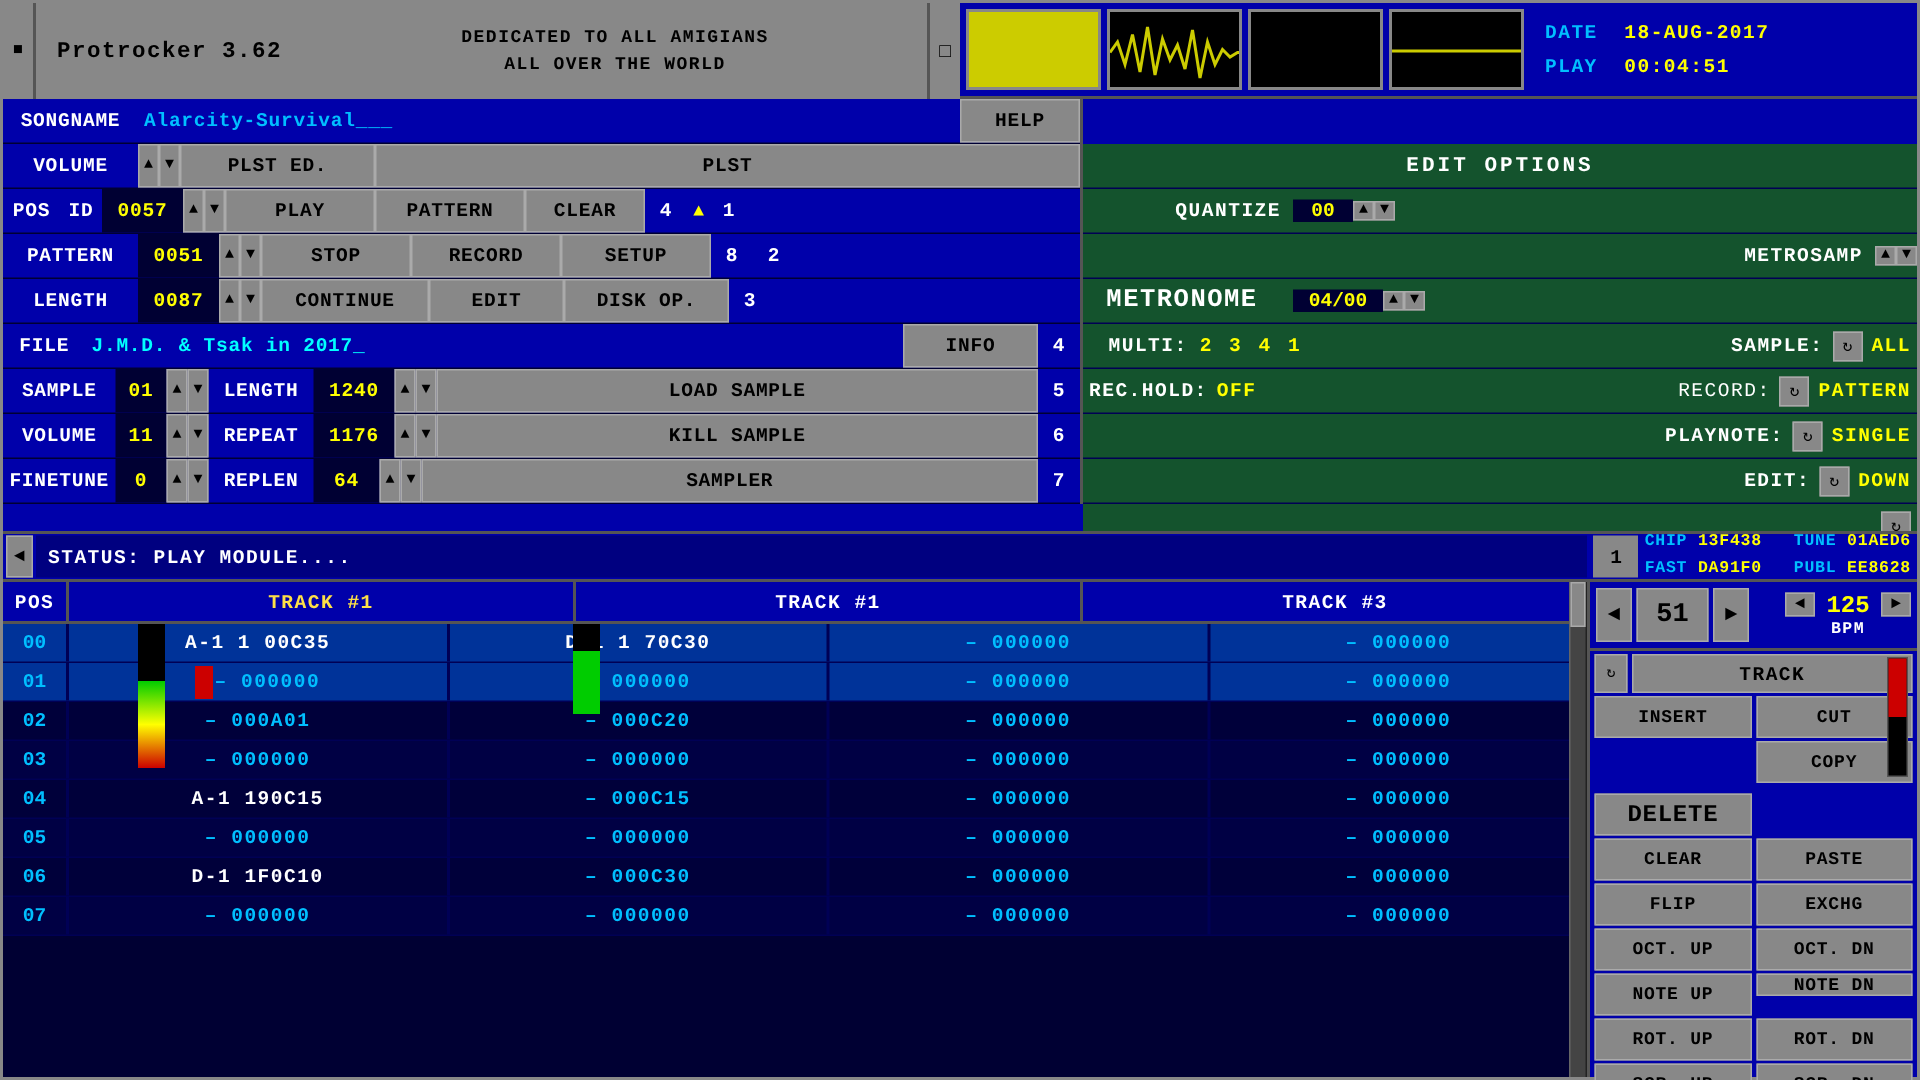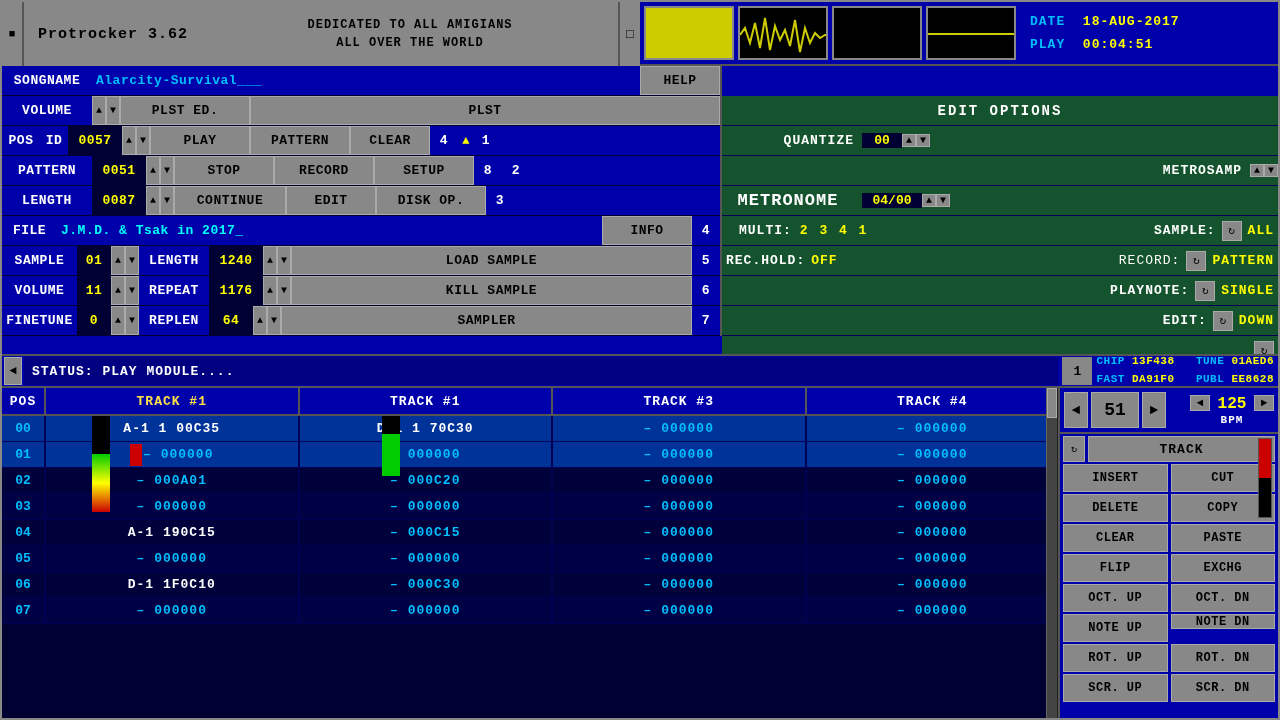--- a/index.html
+++ b/index.html
@@ -267,21 +267,20 @@
     </div>
   </div>
 
   <div style="position:absolute;top:386px;left:0;right:220px;bottom:0;background:#000033;overflow:hidden;">
 
     <div style="display:flex;height:28px;background:#0000AA;border-bottom:2px solid #555;">
       <div style="width:42px;display:flex;align-items:center;justify-content:center;font-weight:bold;font-size:13px;color:#FFFFFF;letter-spacing:1px;">POS</div>
       <div style="flex:1;display:flex;align-items:center;justify-content:center;font-weight:bold;font-size:13px;color:#fde047;letter-spacing:1px;border-left:2px solid #555;">TRACK #1</div>
       <div style="flex:1;display:flex;align-items:center;justify-content:center;font-weight:bold;font-size:13px;color:#FFFFFF;letter-spacing:1px;border-left:2px solid #555;">TRACK #1</div>
       <div style="flex:1;display:flex;align-items:center;justify-content:center;font-weight:bold;font-size:13px;color:#FFFFFF;letter-spacing:1px;border-left:2px solid #555;">TRACK #3</div>
-      <div style="flex:1;display:flex;align-items:center;justify-content:center;font-weight:bold;font-size:13px;color:#FFFFFF;letter-spacing:1px;border-left:2px solid #555;">TRACK #4</div>
     </div>
 
     <div id="pattern-rows-container" style="overflow:hidden;position:relative;">
     <div style="display: flex; height: 26px; align-items: center; border-bottom: 1px solid rgb(0, 0, 85); background: rgb(0, 51, 153);">
           <div style="width: 42px; color: rgb(0, 191, 255); font-weight: bold; font-size: 13px; text-align: center; font-family: &quot;Courier New&quot;, monospace;">00</div>
           <div style="flex: 1 1 0%; display: flex; align-items: center; justify-content: center; border-left: 2px solid rgb(0, 0, 85); height: 100%; font-size: 13px; font-weight: bold; font-family: &quot;Courier New&quot;, monospace; letter-spacing: 1px; color: rgb(255, 255, 255);">A-1 1 00C35</div>
           <div style="flex: 1 1 0%; display: flex; align-items: center; justify-content: center; border-left: 2px solid rgb(0, 0, 85); height: 100%; font-size: 13px; font-weight: bold; font-family: &quot;Courier New&quot;, monospace; letter-spacing: 1px; color: rgb(255, 255, 255);">D-1 1 70C30</div>
           <div style="flex: 1 1 0%; display: flex; align-items: center; justify-content: center; border-left: 2px solid rgb(0, 0, 85); height: 100%; font-size: 13px; font-weight: bold; font-family: &quot;Courier New&quot;, monospace; letter-spacing: 1px; color: rgb(0, 191, 255);">–   000000</div>
           <div style="flex: 1 1 0%; display: flex; align-items: center; justify-content: center; border-left: 2px solid rgb(0, 0, 85); height: 100%; font-size: 13px; font-weight: bold; font-family: &quot;Courier New&quot;, monospace; letter-spacing: 1px; color: rgb(0, 191, 255);">–   000000</div>
         </div>
@@ -375,21 +374,21 @@
 
     <div style="position:absolute;right:6px;top:50px;width:14px;height:80px;background:#000;border:1px solid #555;">
       <div style="width:100%;height:50%;background:#CC0000;"></div>
     </div>
 
     <div style="margin:2px 3px;display:flex;gap:3px;">
       <div style="flex:1;background:#888;color:#000;font-weight:bold;font-size:12px;height:28px;display:flex;align-items:center;justify-content:center;cursor:pointer;border:1px solid #aaa;letter-spacing:0.5px;">INSERT</div>
       <div style="flex:1;background:#888;color:#000;font-weight:bold;font-size:12px;height:28px;display:flex;align-items:center;justify-content:center;cursor:pointer;border:1px solid #aaa;letter-spacing:0.5px;">CUT</div>
     </div>
     <div style="margin:2px 3px;display:flex;gap:3px;">
-      <div style="flex:1;background:#888;color:#000;font-weight:bold;font-size:12px;height:28px;display:flex;align-items:center;justify-content:center;cursor:pointer;border:1px solid #aaa;letter-spacing:0.5px;">DELETE</div>
+      <div style="flex:1;background:#888;color:#000;font-weight:bold;font-size:16px;height:28px;display:flex;align-items:center;justify-content:center;cursor:pointer;border:1px solid #aaa;letter-spacing:0.5px;margin-top:35px;">DELETE</div>
       <div style="flex:1;background:#888;color:#000;font-weight:bold;font-size:12px;height:28px;display:flex;align-items:center;justify-content:center;cursor:pointer;border:1px solid #aaa;letter-spacing:0.5px;">COPY</div>
     </div>
     <div style="margin:2px 3px;display:flex;gap:3px;">
       <div style="flex:1;background:#888;color:#000;font-weight:bold;font-size:12px;height:28px;display:flex;align-items:center;justify-content:center;cursor:pointer;border:1px solid #aaa;letter-spacing:0.5px;">CLEAR</div>
       <div style="flex:1;background:#888;color:#000;font-weight:bold;font-size:12px;height:28px;display:flex;align-items:center;justify-content:center;cursor:pointer;border:1px solid #aaa;letter-spacing:0.5px;">PASTE</div>
     </div>
     <div style="margin:2px 3px;display:flex;gap:3px;">
       <div style="flex:1;background:#888;color:#000;font-weight:bold;font-size:12px;height:28px;display:flex;align-items:center;justify-content:center;cursor:pointer;border:1px solid #aaa;letter-spacing:0.5px;">FLIP</div>
       <div style="flex:1;background:#888;color:#000;font-weight:bold;font-size:12px;height:28px;display:flex;align-items:center;justify-content:center;cursor:pointer;border:1px solid #aaa;letter-spacing:0.5px;">EXCHG</div>
     </div>

